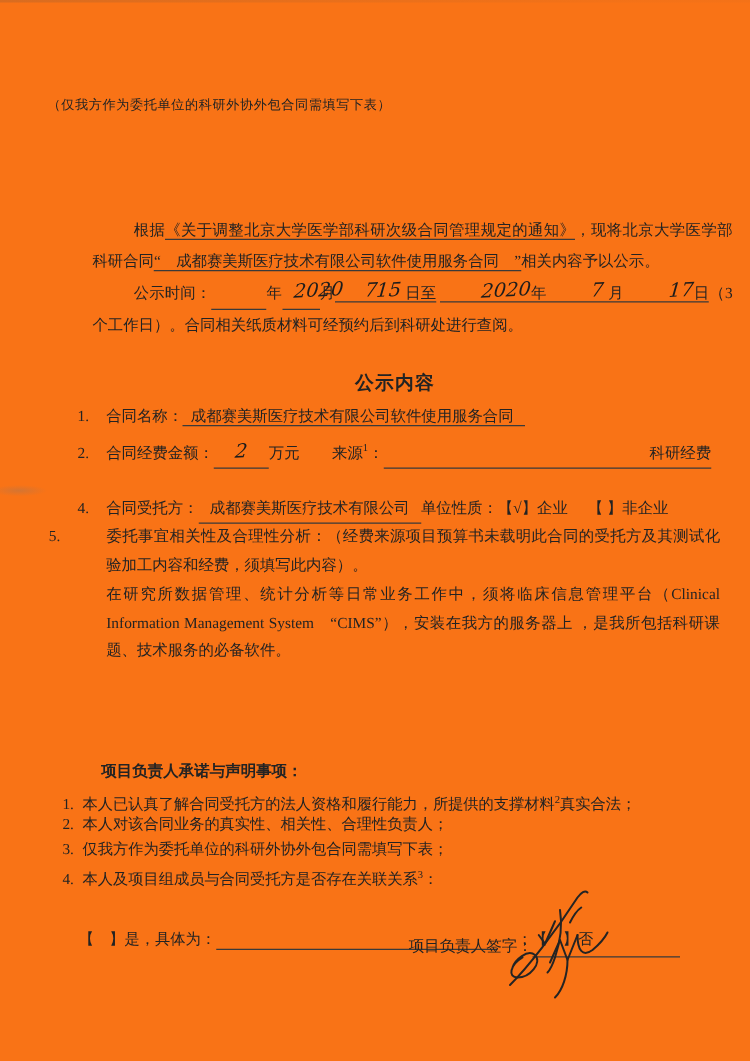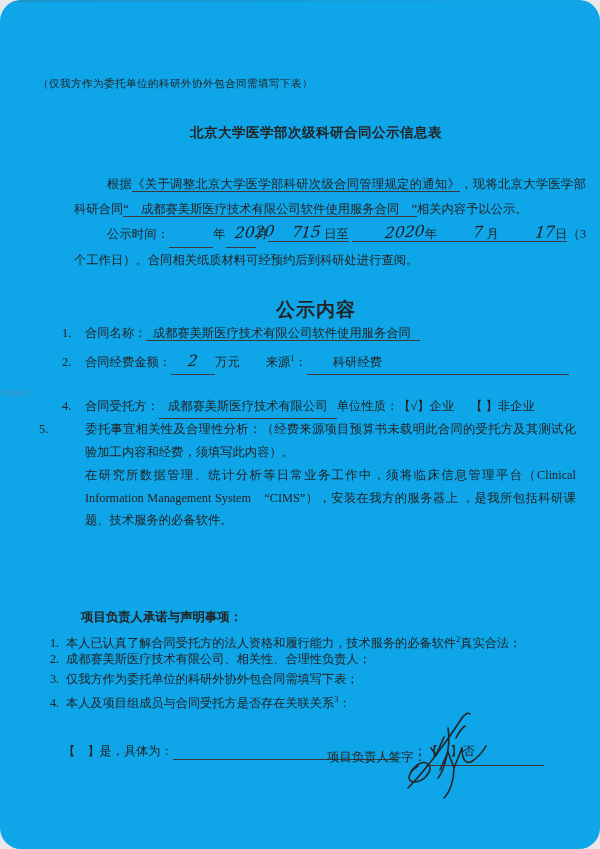--- a/index.html
+++ b/index.html
@@ -1,42 +1,41 @@
 <!DOCTYPE html>
 <html><head>
 <meta charset="utf-8">
 <style>
   html,body{margin:0;padding:0;background:#e8e8e8;}
   .page{
     position:relative;
     width:600px;height:849px;
     margin:0 auto;
-    background:#0ea5e9;
+    background:#f97316;
     font-family:"Liberation Serif","DejaVu Serif",serif;
     color:#232323;
     overflow:hidden;
-    border-radius:21px;
   }
   .abs{position:absolute;}
   .scan-top-edge{
     left:0;top:0;width:600px;height:2px;
     background:linear-gradient(to right, rgba(90,80,70,.20), rgba(90,80,70,.10) 45%, rgba(90,80,70,.03) 85%);
   }
   .smudge{
     left:0;top:388px;width:38px;height:9px;
     background:radial-gradient(ellipse at 40% 50%, rgba(120,120,120,.28), rgba(120,120,120,0) 70%);
   }
   .top-note{left:38px;top:77px;font-size:10.5px;letter-spacing:.5px;}
   .title{left:62px;top:124px;width:508px;text-align:center;font-weight:bold;font-size:13.5px;letter-spacing:.5px;}
   .para{left:46px;width:512px;font-size:12.3px;line-height:25px;text-align:justify;margin-left:28px;}
   .indent{text-indent:33px;}
   .p1{top:172px;}
   .p2{top:222px;}
   .p3{top:269px;}
-  .sec-head{left:62px;top:297px;width:508px;text-align:center;font-weight:bold;font-size:19px;letter-spacing:1px;}
+  .sec-head{left:62px;top:297px;width:508px;text-align:center;font-weight:bold;font-size:15px;letter-spacing:1px;}
   .row{left:62px;width:516px;font-size:12.3px;line-height:24px;white-space:nowrap;}
   .r1{top:321px;}.r2{top:346px;}.r3{top:370px;}.r4{top:394px;}
   .item5{left:62px;top:418px;width:514px;font-size:12.3px;line-height:22.5px;text-align:justify;}
   .item5 .first{padding-left:23px;text-indent:-23px;margin:0;}
   .item5 .detail{padding-left:23px;margin:1px 0 0 0;}
   .num{display:inline-block;width:23px;}
   .u{border-bottom:1px solid #3a3a3a;}
   .ublk{display:inline-block;border-bottom:1px solid #3a3a3a;text-align:center;}
   .w44{width:44px;}.w30{width:30px;}.w56{width:56px;}.w108{width:108px;}.w112{width:112px;}.w178{width:178px;}.w262{width:262px;}.w225{width:225px;}.w118{width:118px;}
   .hw{
@@ -66,45 +65,44 @@
 </head>
 <body>
 
 <div class="page">
 
   <div class="abs scan-top-edge"></div>
   <div class="abs smudge"></div>
 
   <div class="abs top-note">（仅我方作为委托单位的科研外协外包合同需填写下表）</div>
 
-  <div class="abs title">北京大学医学部次级科研合同公示信息表</div>
 
   <div class="abs para indent p1"><span>根据</span><span class="u">《关于调整北京大学医学部科研次级合同管理规定的通知》</span><span>，现将北京大学医学部科研合同</span><span class="u">“　成都赛美斯医疗技术有限公司软件使用服务合同　”</span><span>相关内容予以公示。</span></div>
 
   <div class="abs para indent p2"><span>公示时间：</span><span class="ublk w44"><span class="hw">2020</span></span><span>年</span><span class="ublk w30"><span class="hw">7</span></span><span>月</span><span class="u"><span class="hw">15</span>&nbsp;<span>日至</span></span>&nbsp;<span class="u"><span class="hw">2020</span><span>年</span> <span class="hw">7</span> <span>月</span> <span class="hw">17</span><span>日</span></span><span>（3 个工作日）。合同相关纸质材料可经预约后到科研处进行查阅。</span></div>
 
 
   <div class="abs sec-head">公示内容</div>
 
   <div class="abs row r1"><span class="num">1.</span><span>合同名称：</span><span class="u">&nbsp;&nbsp;<span>成都赛美斯医疗技术有限公司软件使用服务合同</span>&nbsp;&nbsp;&nbsp;</span></div>
 
-  <div class="abs row r2"><span class="num">2.</span><span>合同经费金额：</span><span class="ublk w44"><span class="hw">2</span></span><span>万元</span><span class="gap3"></span><span>来源</span><sup>1</sup><span>：</span><span class="ublk w262" style="text-align:left;"><span style="padding-left:26px;">科研经费</span></span></div>
+  <div class="abs row r2"><span class="num">2.</span><span>合同经费金额：</span><span class="ublk w44"><span class="hw">2</span></span><span>万元</span><span class="gap3"></span><span>来源</span><sup>1</sup><span>：</span><span class="ublk w262" style="text-align:right;"><span style="padding-left:26px;">科研经费</span></span></div>
 
 
   <div class="abs row r4"><span class="num">4.</span><span>合同受托方：</span><span class="ublk w178"><span>成都赛美斯医疗技术有限公司</span></span><span>单位性质：</span><span>【√】</span><span>企业</span><span class="gap2"></span><span>【 】</span><span>非企业</span></div>
 
   <div class="abs item5">
     <p class="first"><span class="num">5.</span><span>委托事宜相关性及合理性分析：（经费来源项目预算书未载明此合同的受托方及其测试化验加工内容和经费，须填写此内容）。</span></p>
     <p class="detail">在研究所数据管理、统计分析等日常业务工作中，须将临床信息管理平台（Clinical Information Management System　“CIMS”），安装在我方的服务器上 ，是我所包括科研课题、技术服务的必备软件。</p>
   </div>
 
   <div class="abs commit-head">项目负责人承诺与声明事项：</div>
 
-  <div class="abs crow c1"><span class="cnum">1.</span><span>本人已认真了解合同受托方的法人资格和履行能力，技术服务的必备软件</span><sup>2</sup><span>真实合法；</span></div>
-  <div class="abs crow c2"><span class="cnum">2.</span><span>成都赛美斯医疗技术有限公司、相关性、合理性负责人；</span></div>
+  <div class="abs crow c1"><span class="cnum">1.</span><span>本人已认真了解合同受托方的法人资格和履行能力，所提供的支撑材料</span><sup>2</sup><span>真实合法；</span></div>
+  <div class="abs crow c2"><span class="cnum">2.</span><span>本人对该合同业务的真实性、相关性、合理性负责人；</span></div>
   <div class="abs crow c3"><span class="cnum">3.</span><span>仅我方作为委托单位的科研外协外包合同需填写下表；</span></div>
   <div class="abs crow c4"><span class="cnum">4.</span><span>本人及项目组成员与合同受托方是否存在关联关系</span><sup>3</sup><span>：</span></div>
 
   <div class="abs yesno"><span>【　】</span><span>是，具体为：</span><span class="ublk w225">&nbsp;</span><span class="gap2"></span><span>；</span><span class="no-wrap"><span>【　】</span><svg class="no-check-svg" width="22" height="24" viewBox="0 0 22 24">
           <path class="stroke" d="M4,13 L9,20 L17,2"></path>
         </svg></span><span>否</span></div>
 
   <div class="abs sig-line"><span>项目负责人签字：</span><span class="ublk w118">&nbsp;</span></div>
 
   <svg class="abs sig-svg" width="96" height="96" viewBox="0 0 96 96">

